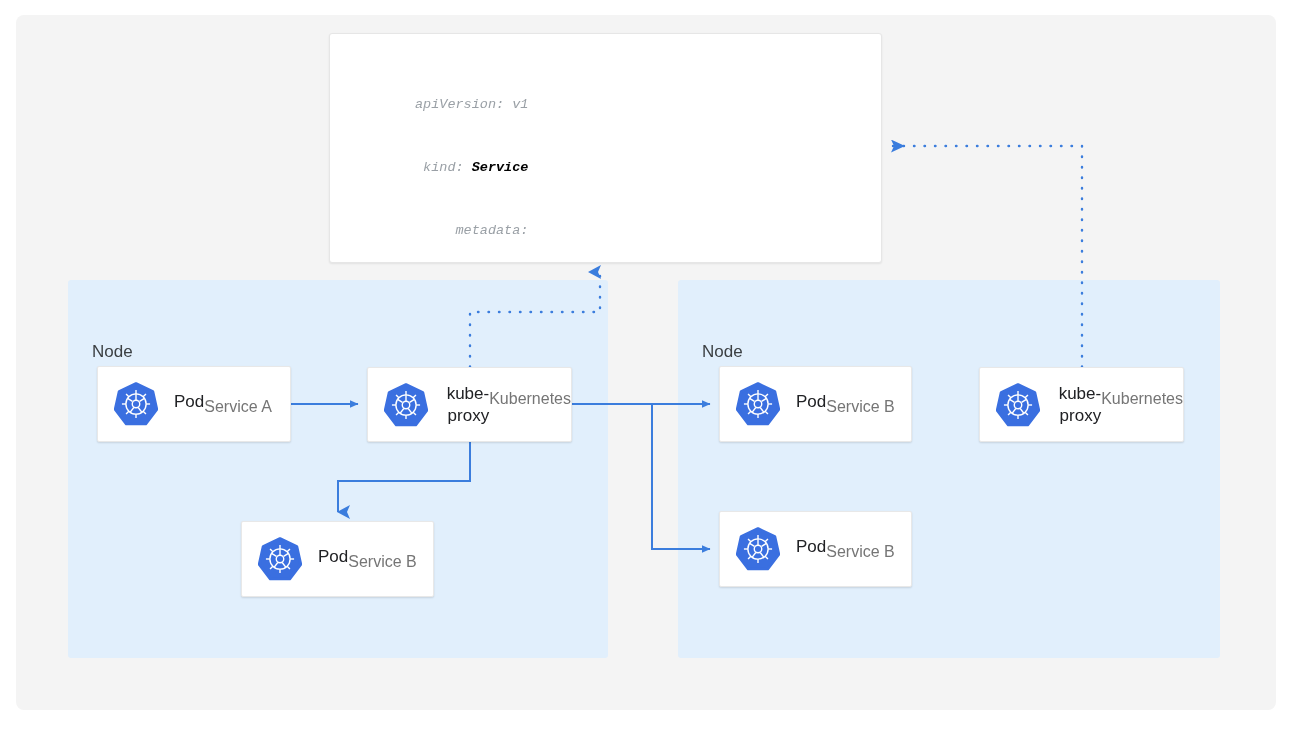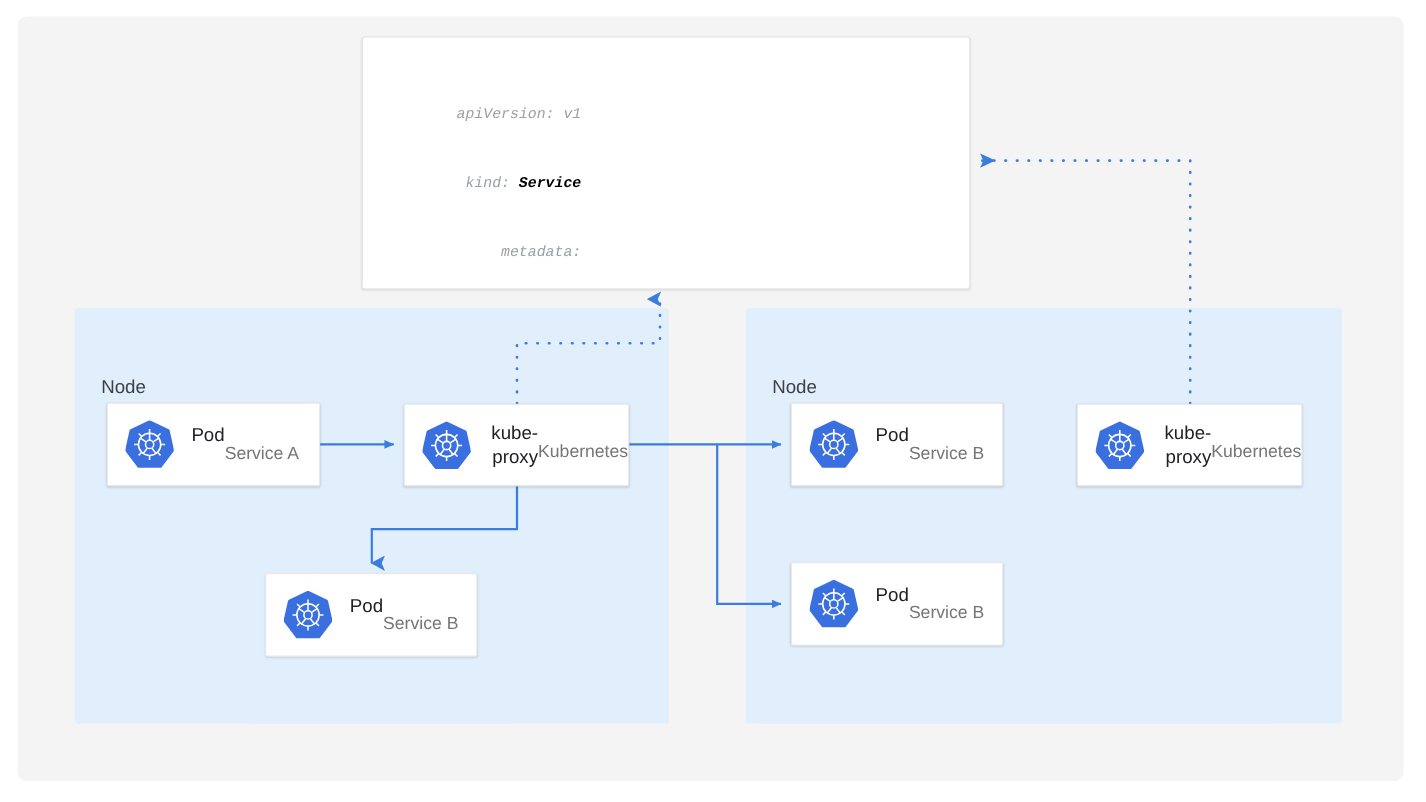--- a/index.html
+++ b/index.html
@@ -76,21 +76,21 @@
     width: 44px; height: 44px;
   }
   .entity .etext {
     margin-left: 16px;
     display: flex;
     flex-direction: row;
     justify-content: center;
     line-height: 1.25;
   }
   .etitle { font-size: 17px; color: #202124; }
-  .esub   { font-size: 16px; color: #757575; margin-top: 18px; }
+  .esub   { font-size: 16px; color: #757575; margin-top: 6px; }
 
   #pod-a        { left: 97px;  top: 366px; width: 194px; height: 76px; }
   #kube-left    { left: 367px; top: 367px; width: 205px; height: 75px; }
   #pod-b-left   { left: 241px; top: 521px; width: 193px; height: 76px; }
   #pod-b-top    { left: 719px; top: 366px; width: 193px; height: 76px; }
   #pod-b-bottom { left: 719px; top: 511px; width: 193px; height: 76px; }
   #kube-right   { left: 979px; top: 367px; width: 205px; height: 75px; }
 
   
   .wires { position: absolute; left: 0; top: 0; width: 1296px; height: 729px; pointer-events: none; z-index: 3; }

